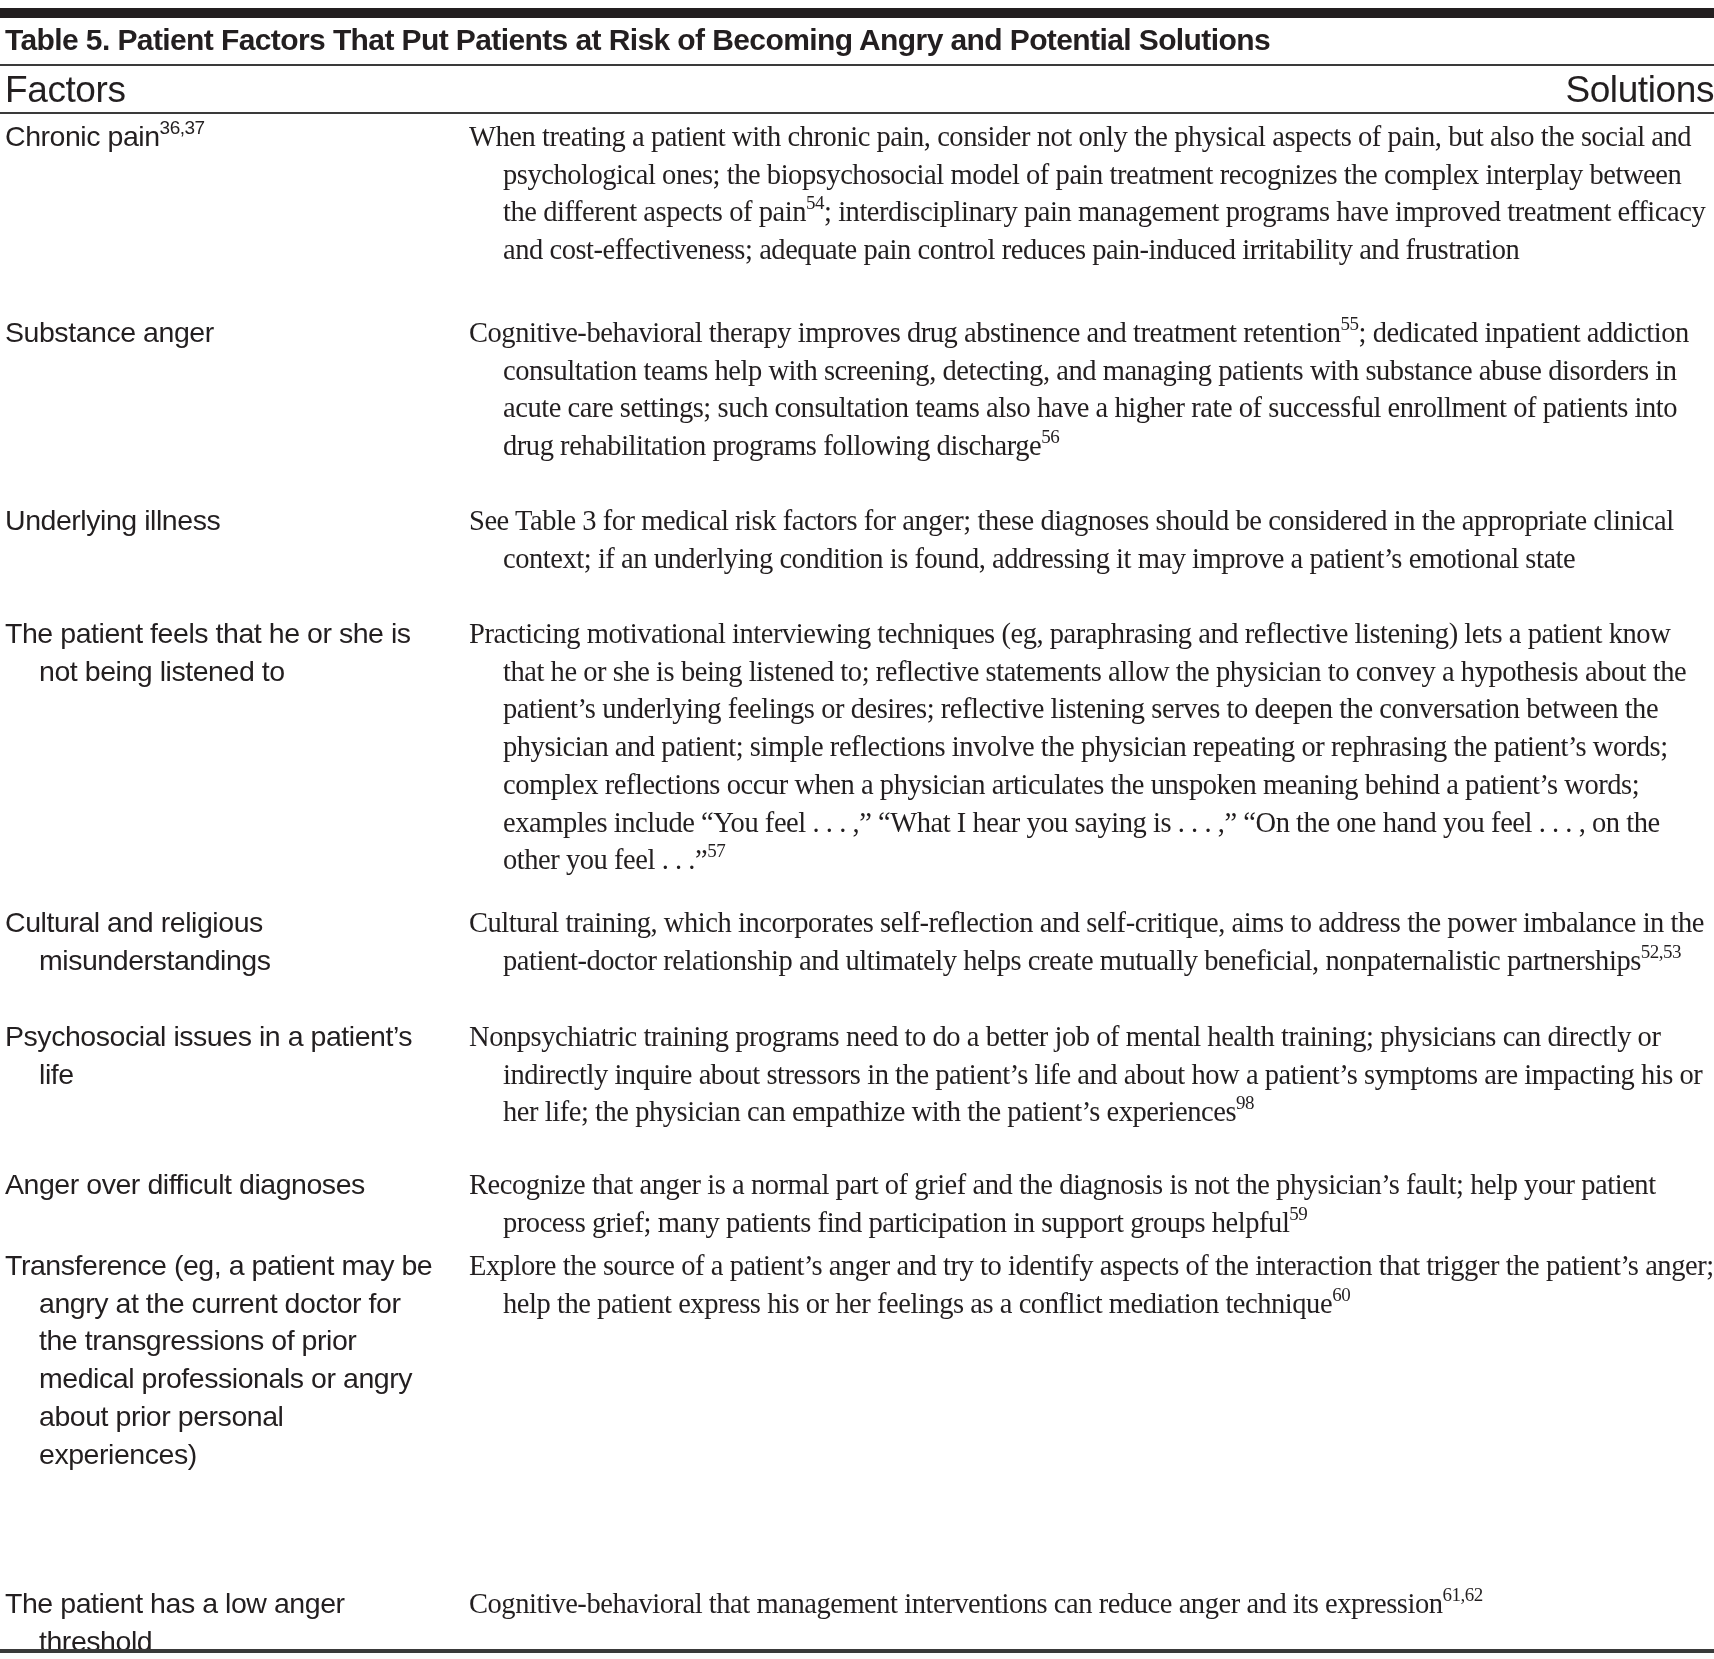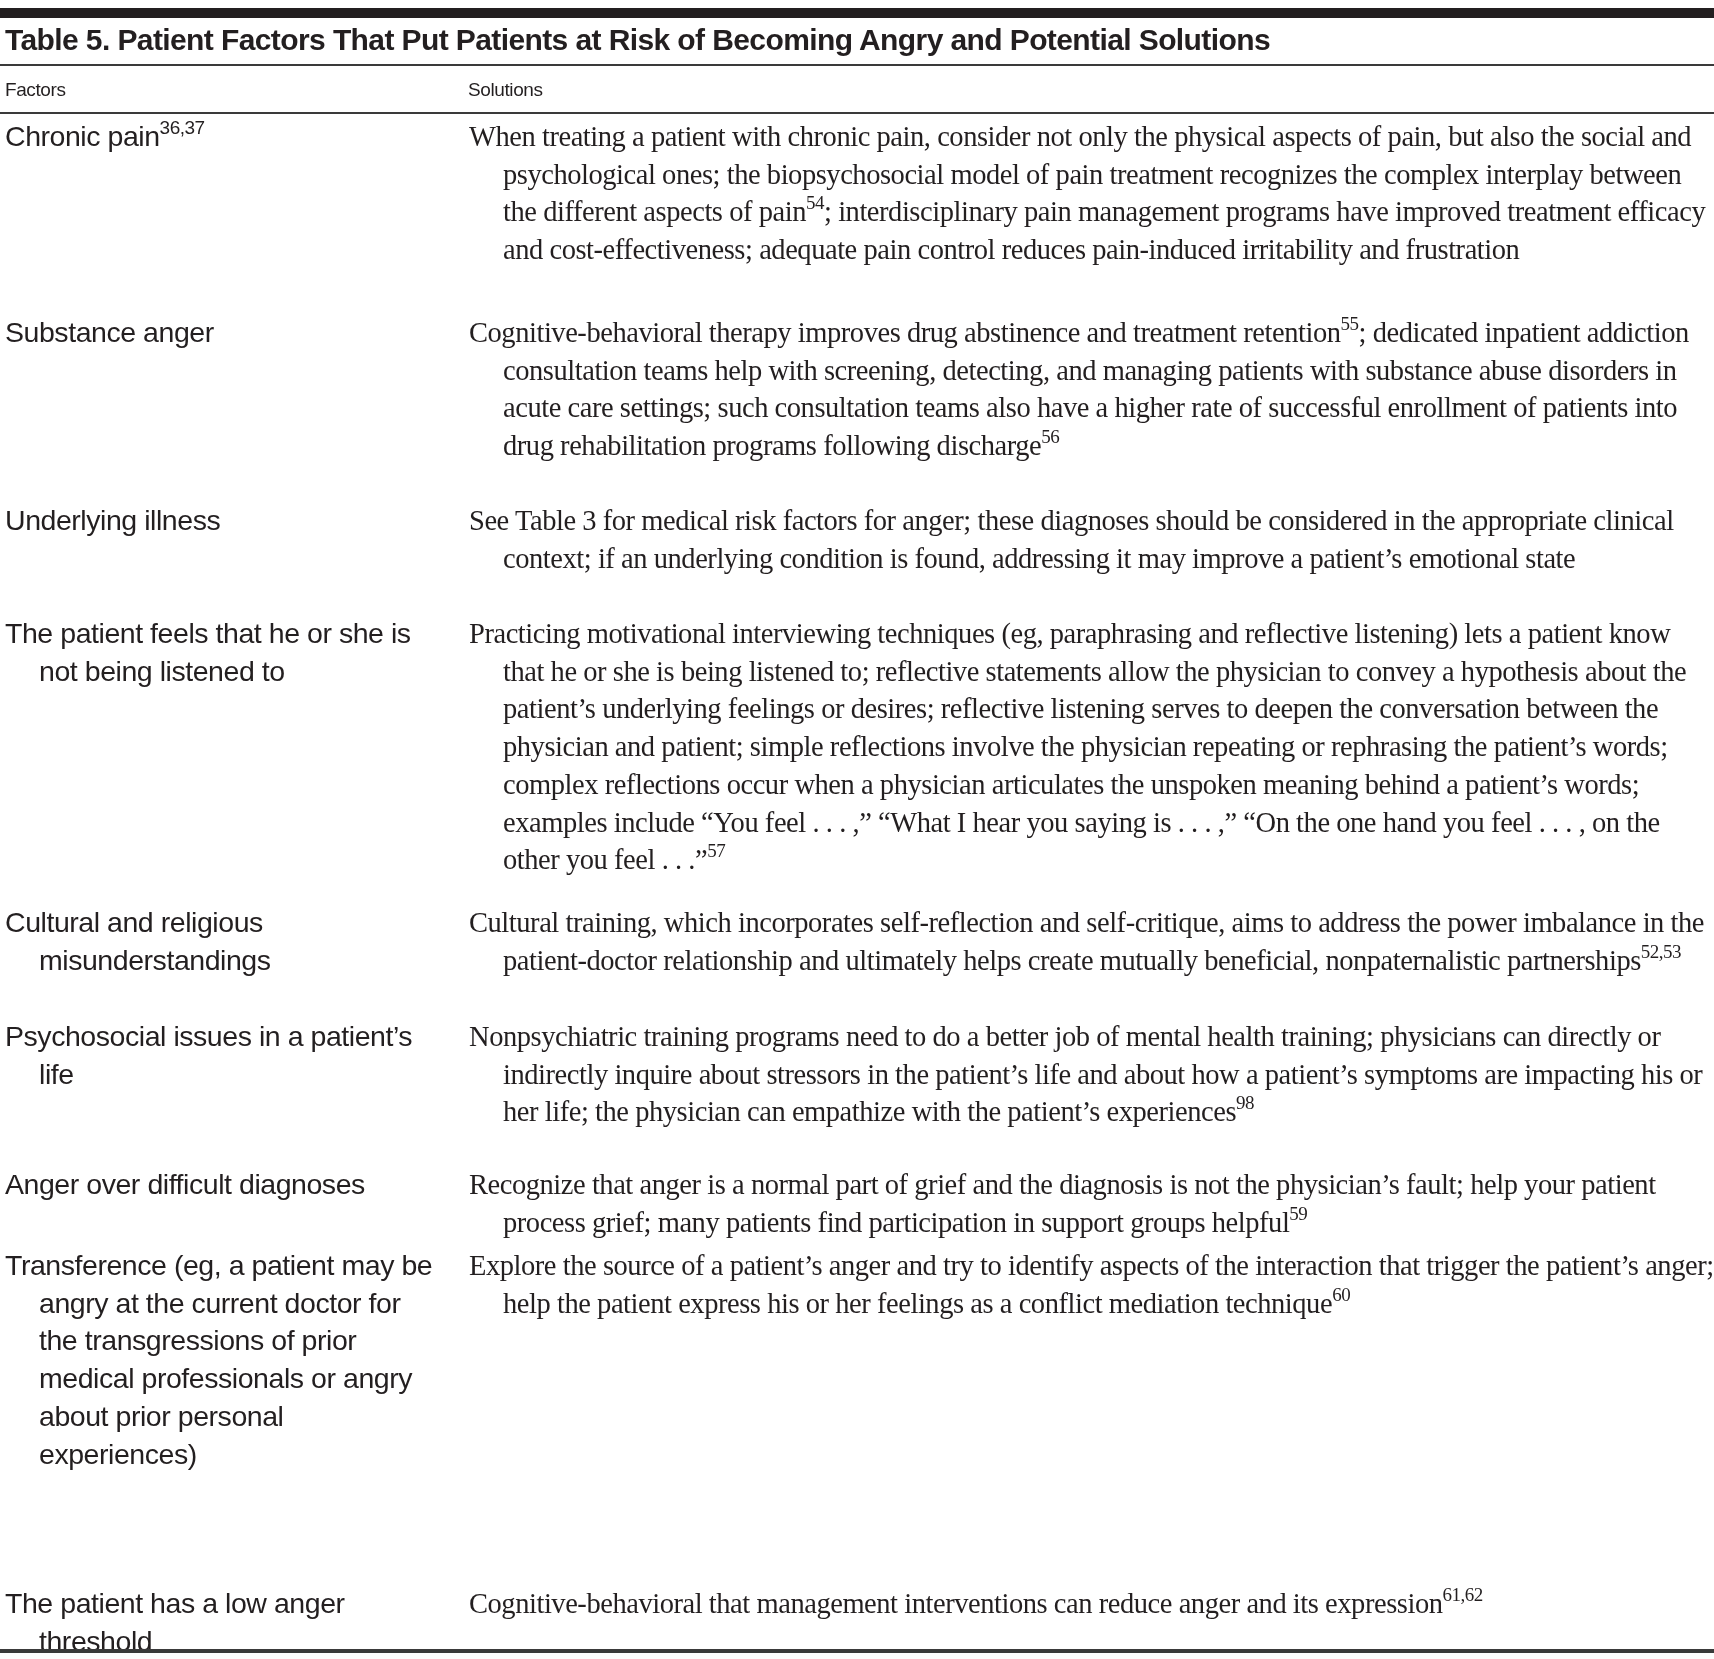--- a/index.html
+++ b/index.html
@@ -13,23 +13,23 @@
   .title {
     position: absolute; left: 5px; top: 18px; width: 1700px;
     font-size: 30px; font-weight: bold; line-height: 44px; letter-spacing: -0.6px;
     white-space: nowrap;
   }
   .rule { position: absolute; left: 0; width: 1714px; background: #3a3a3a; }
   .rule-1 { top: 64px; height: 2px; }
   .rule-2 { top: 112px; height: 2px; }
   .rule-bottom { top: 1649px; height: 4px; background: #3a3a3a; }
 
-  .hdr { position: absolute; top: 68px; font-size: 19px; line-height: 44px; letter-spacing: -0.4px; white-space: nowrap; }
+  .hdr { position: absolute; top: 68px; font-size: 37px; line-height: 44px; letter-spacing: -0.4px; white-space: nowrap; }
   .hdr-factors { left: 5px; }
-  .hdr-solutions { left: 468px; width: 1246px; text-align: left; }
+  .hdr-solutions { left: 468px; width: 1246px; text-align: right; }
 
   .rows { position: absolute; left: 0; top: 118px; width: 1714px; }
   .row { position: absolute; left: 0; width: 1714px; }
   .cell {
     position: absolute; top: 0;
     font-size: 28.5px; line-height: 37.7px; letter-spacing: -0.45px;
     padding-left: 34px; text-indent: -34px; box-sizing: border-box;
   }
   .cell-factor { left: 5px; width: 440px; }
   .cell-solution { left: 469px; width: 1245px; font-family: Liberation Serif, serif; }

